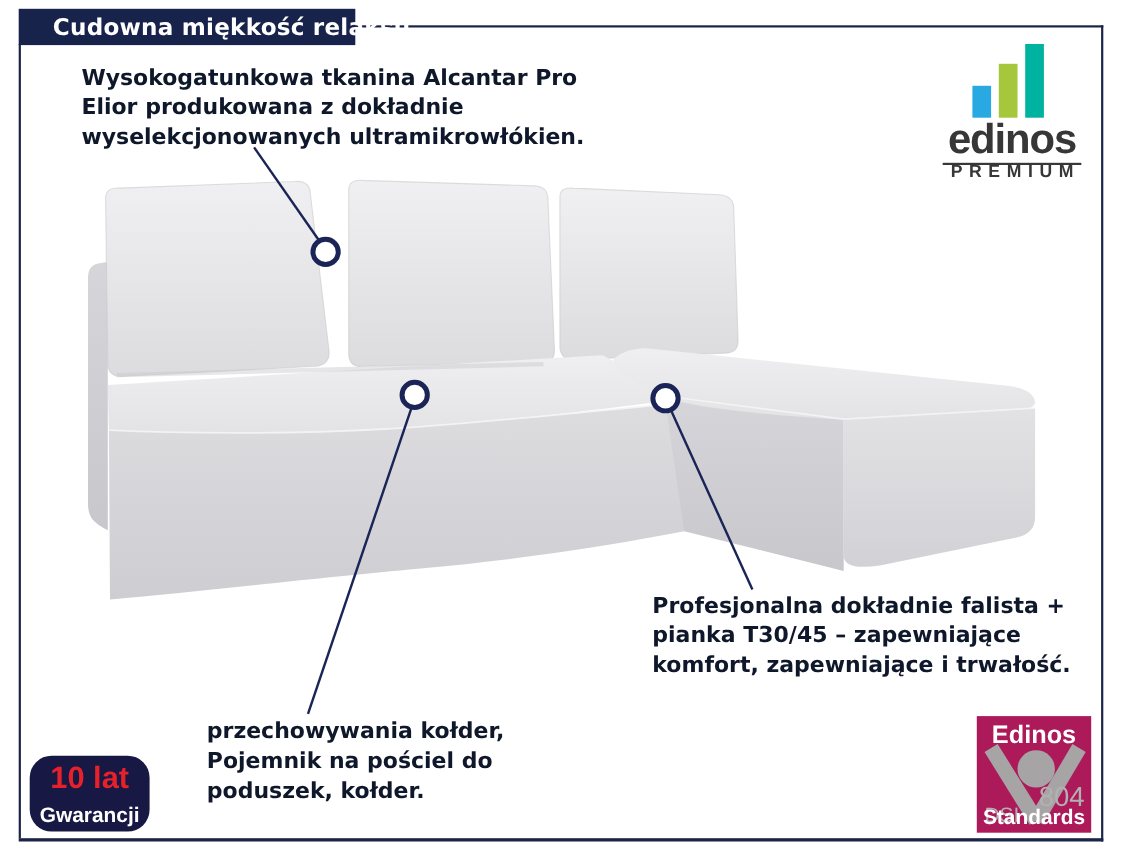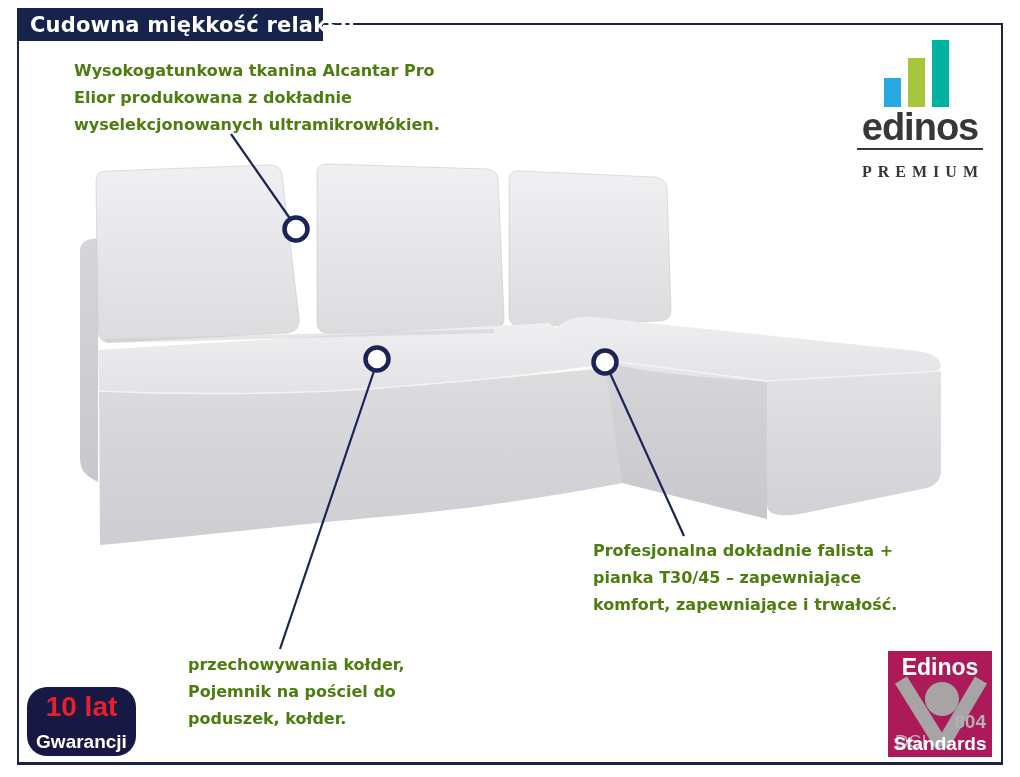--- a/index.html
+++ b/index.html
@@ -10,54 +10,54 @@
   
   .frame{position:absolute;background:#1b2447;}
   .frame-top{left:322px;top:23px;width:681px;height:2px;}
   .frame-right{left:1001px;top:23px;width:2px;height:742px;}
   .frame-bottom{left:17px;top:762px;width:986px;height:3px;}
   .frame-left{left:17px;top:40px;width:2px;height:722px;}
   
   .banner{
     position:absolute;left:17px;top:8px;width:306px;height:33px;
     background:#18234b;color:#ffffff;display:flex;align-items:center;
-    padding-left:13px;box-sizing:border-box;
+    padding-left:31px;box-sizing:border-box;
     font-size:21px;font-weight:700;letter-spacing:.2px;white-space:nowrap;
   }
   
-  .note{position:absolute;color:#4d7c0f;font-weight:700;font-size:16px;line-height:27px;white-space:nowrap;}
+  .note{position:absolute;color:#0f172a;font-weight:700;font-size:20px;line-height:27px;white-space:nowrap;}
   .note-fabric{left:74px;top:57px;}
   .note-springs{left:593px;top:537px;}
   .note-storage{left:188px;top:651px;}
   
   .logo{position:absolute;left:840px;top:36px;width:160px;}
   .logo-bars{position:absolute;left:44px;top:2px;width:85px;height:69px;display:flex;align-items:flex-end;gap:7px;}
   .logo-bars .bar{width:17px;}
   .bar-blue{height:29px;background:#29a9e1;}
   .bar-green{height:49px;background:#a6c63b;}
   .bar-teal{height:67px;background:#00b2a0;}
   .logo-name{position:absolute;left:0;top:70px;width:160px;text-align:center;
     font-family:"Liberation Sans",sans-serif;font-size:38px;font-weight:700;color:#373737;letter-spacing:-1px;}
   .logo-rule{position:absolute;left:17px;top:112px;width:126px;height:2px;background:#373737;}
-  .logo-tier{position:absolute;left:0;top:127px;width:160px;text-align:center;
-    font-family:Liberation Serif, serif;font-size:16px;font-weight:600;color:#373737;letter-spacing:6px;text-indent:6px;}
+  .logo-tier{position:absolute;left:0;top:112px;width:160px;text-align:center;
+    font-family:Liberation Sans, sans-serif;font-size:16px;font-weight:600;color:#373737;letter-spacing:6px;text-indent:6px;}
   
   .warranty{
     position:absolute;left:27px;top:687px;width:109px;height:69px;border-radius:20px;
     background:#181845;display:flex;flex-direction:column;align-items:center;justify-content:center;
   }
   .warranty-value{color:#e62129;font-size:28px;font-weight:800;line-height:29px;font-family:"Liberation Sans",sans-serif;}
   .warranty-label{color:#ffffff;font-size:19px;font-weight:700;line-height:21px;font-family:"Liberation Sans",sans-serif;margin-top:10px;}
   
   .standards{position:absolute;left:888px;top:651px;width:104px;height:106px;background:#ac1a5a;}
   .std-brand{position:absolute;left:0;top:3px;width:104px;text-align:center;color:#ffffff;
     font-family:"Liberation Sans",sans-serif;font-size:23px;font-weight:700;}
   .std-v{position:absolute;left:0;top:0;width:104px;height:106px;}
   .std-left{position:absolute;left:7px;top:60px;color:#b3b0b1;font-family:"Liberation Sans",sans-serif;font-size:19px;font-weight:400;margin-top:20px;}
-  .std-right{position:absolute;right:6px;top:60px;color:#b3b0b1;font-family:"Liberation Sans",sans-serif;font-size:19px;font-weight:700;margin-left:26px;}
+  .std-right{position:absolute;right:6px;top:60px;color:#b3b0b1;font-family:"Liberation Sans",sans-serif;font-size:25px;font-weight:400;margin-left:26px;}
   .std-bottom{position:absolute;left:0;bottom:2px;width:104px;text-align:center;color:#ffffff;
     font-family:"Liberation Sans",sans-serif;font-size:19px;font-weight:700;}
   
   .scene{position:absolute;left:0;top:0;width:1020px;height:777px;}
 </style>
 </head>
 <body>
 
 <div class="canvas">
 

